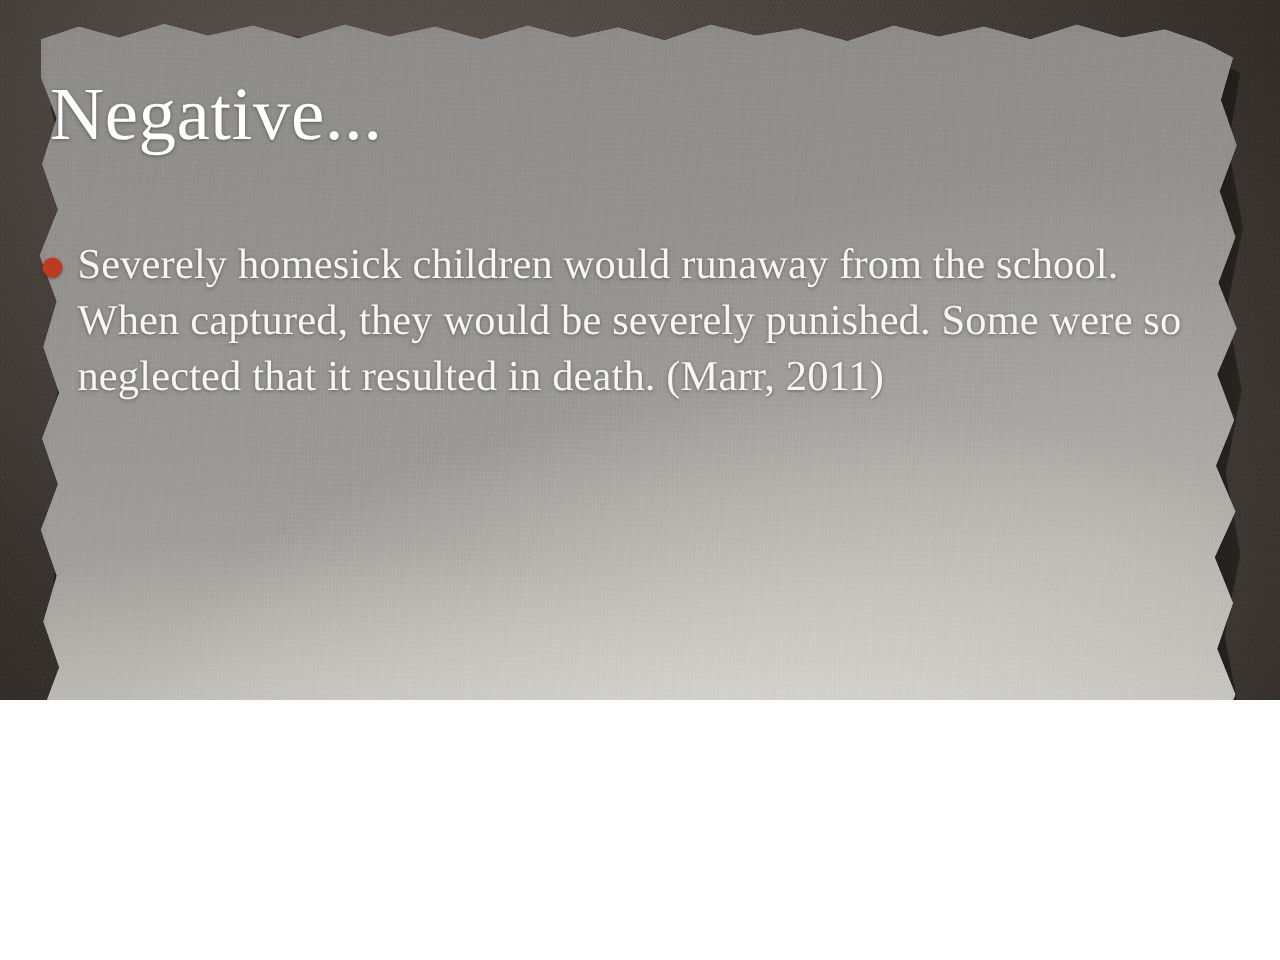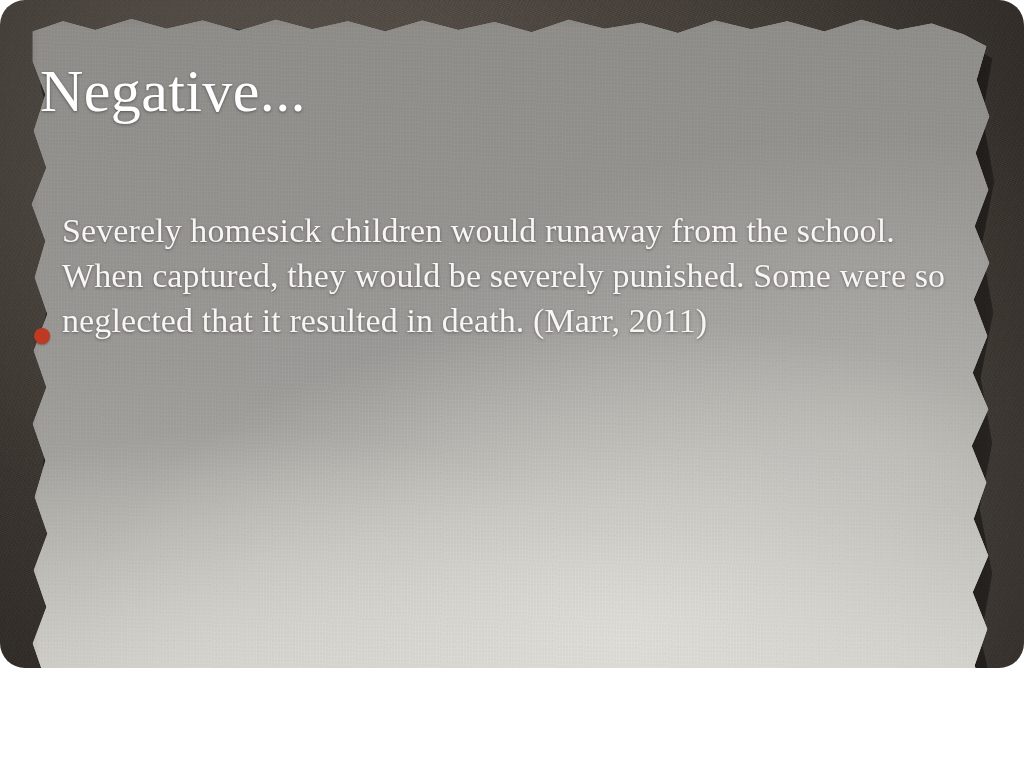--- a/index.html
+++ b/index.html
@@ -12,31 +12,30 @@
   }
 
   body {
     font-family: "Liberation Serif", "DejaVu Serif", serif;
   }
 
   
   .slide-root {
     position: relative;
     width: 1024px;
-    height: 668px;
+    height: 560px;
     background-color: #4c4641;
     background-image:
       radial-gradient(circle at 18% 12%, rgba(120,110,100,0.30) 0%, rgba(0,0,0,0) 42%),
       radial-gradient(circle at 86% 88%, rgba(110,102,94,0.26) 0%, rgba(0,0,0,0) 46%),
       radial-gradient(circle at 50% 50%, rgba(0,0,0,0.00) 38%, rgba(0,0,0,0.34) 100%),
       repeating-linear-gradient(22deg, rgba(255,255,255,0.030) 0px, rgba(255,255,255,0.030) 1px, rgba(0,0,0,0.030) 1px, rgba(0,0,0,0.030) 2px),
       repeating-linear-gradient(-64deg, rgba(255,255,255,0.024) 0px, rgba(255,255,255,0.024) 1px, rgba(0,0,0,0.026) 1px, rgba(0,0,0,0.026) 3px),
       linear-gradient(150deg, #585049 0%, #474039 55%, #3d3731 100%);
     overflow: hidden;
-    border-radius: 25px;
   }
 
   
   .backdrop-grain {
     position: absolute;
     inset: 0;
     pointer-events: none;
     opacity: 0.55;
     background-image:
       radial-gradient(rgba(255,255,255,0.10) 0.6px, rgba(0,0,0,0) 0.7px),
@@ -162,23 +161,22 @@
 
   .body-block {
     position: absolute;
     left: 34px;
     top: 190px;
     width: 920px;
   }
 
   .bullet-item {
     display: flex;
-    align-items: flex-end;
+    align-items: flex-start;
     margin-bottom: 2px;
-    margin-top: 19px;
   }
 
   .bullet-marker {
     flex: 0 0 auto;
     width: 16px;
     height: 16px;
     border-radius: 50%;
     background: #bf3a22;
     margin-top: 16px;
     margin-right: 12px;

